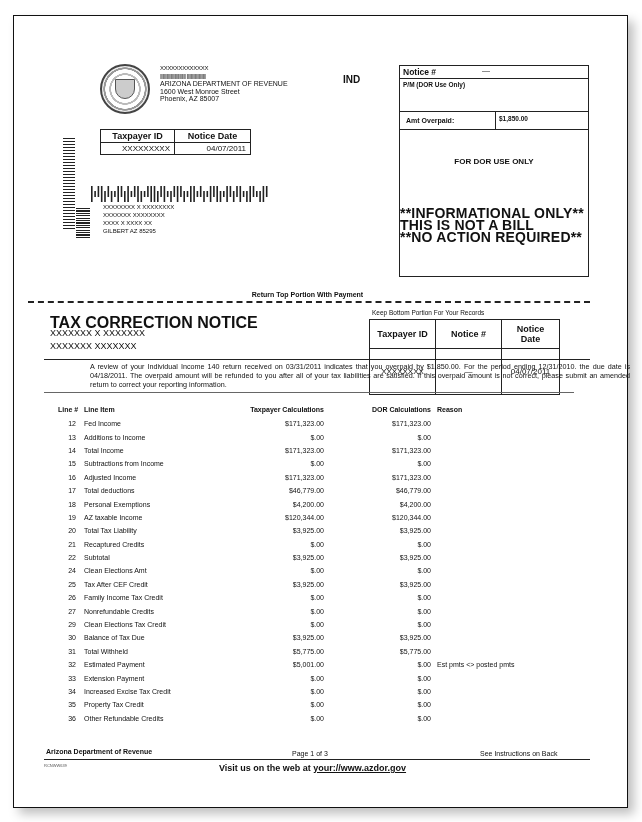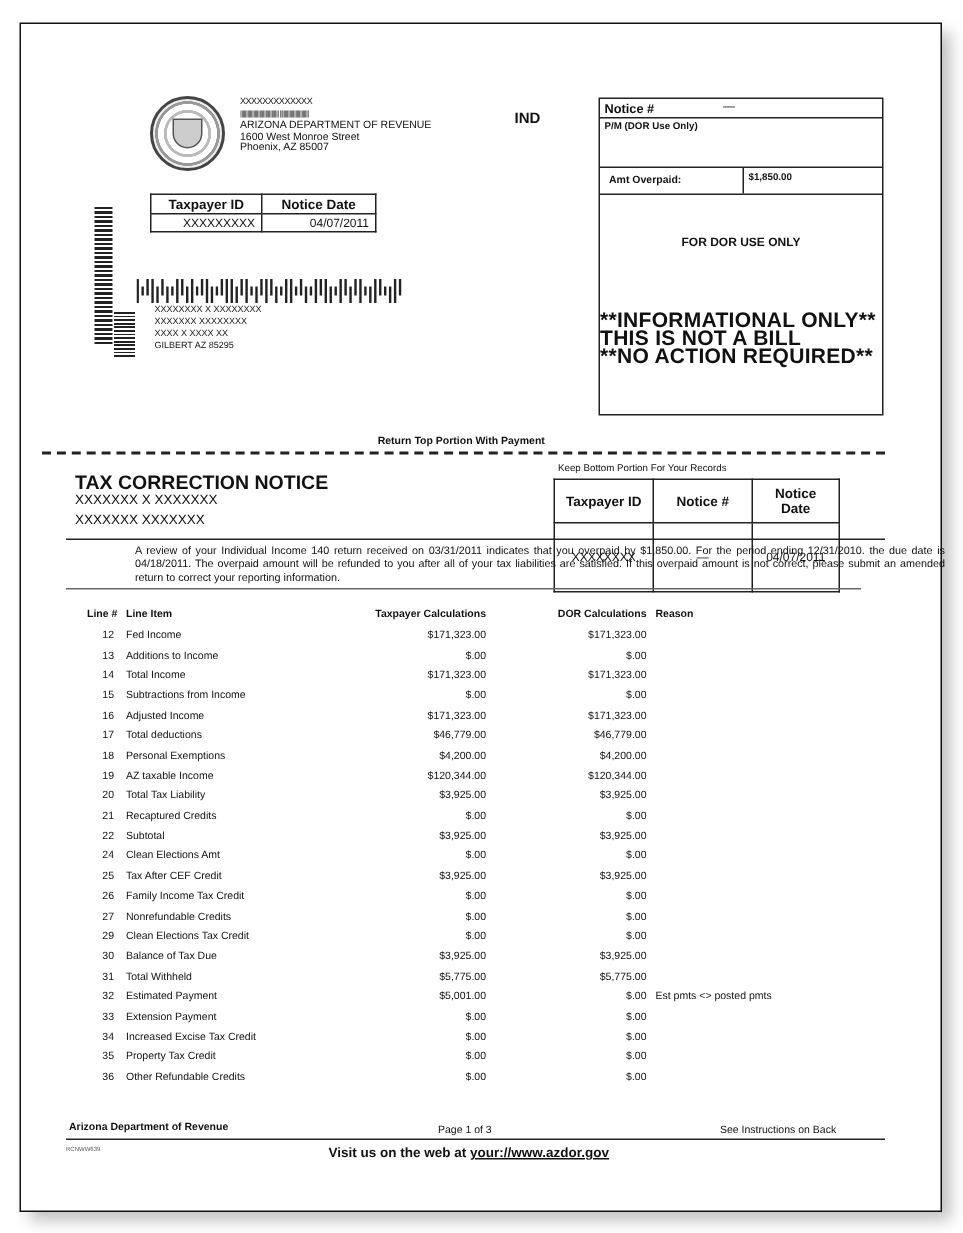--- a/index.html
+++ b/index.html
@@ -30,21 +30,21 @@
   .notice-box { left: 399px; top: 65px; width: 190px; height: 212px; border: 1px solid #222; }
   .nb-row { position: absolute; left: 0; width: 100%; border-bottom: 1px solid #222; font-size: 8px; }
   .vbar { position:absolute; left: 63px; top: 138px; width: 12px; height: 92px;
     background: repeating-linear-gradient(#222 0 1.4px, #fff 1.4px 3px); }
   .vbar2 { position:absolute; left: 76px; top: 208px; width: 14px; height: 30px;
     background: repeating-linear-gradient(#222 0 1.2px, #fff 1.2px 2.4px); }
   .hbar { position:absolute; left: 91px; top: 186px; width: 180px; height: 16px; }
   .addr { left: 103px; top: 203px; font-size: 6px; line-height: 8px; }
   .dash-label { left: 0; top: 291px; width: 615px; text-align: center; font-size: 7px; font-weight: bold; }
   .dashline { left: 28px; top: 301px; width: 562px; border-top: 2px dashed #222; }
-  .tcn { left: 50px; top: 314px; font-size: 13px; font-weight: bold; }
+  .tcn { left: 50px; top: 314px; font-size: 16px; font-weight: bold; }
   .tcn-sub { left: 50px; top: 327px; font-size: 9px; line-height: 13px; }
   .keep { left: 372px; top: 309px; font-size: 6.5px; }
   .idtable2 { left: 369px; top: 319px; font-size: 8px; }
   .idtable2 th { border: 1px solid #222; font-weight: bold; padding: 4px 6px; font-size: 9px; }
   .idtable2 td { border: 1px solid #222; text-align: center; padding: 18px 6px; font-size: 8px; }
   .rule { position:absolute; height: 1px; background: #222; }
   .review { left: 47px; top: 362px; width: 540px; font-size: 7.2px; line-height: 9px; text-align: justify; margin-left: 43px; }
   .line-table { left: 58px; top: 406px; font-size: 7px; }
   .line-table th { font-weight: bold; text-align: left; padding: 0 0 4px 0; }
   .line-table td { height: 13.4px; padding: 0; white-space: nowrap; }

